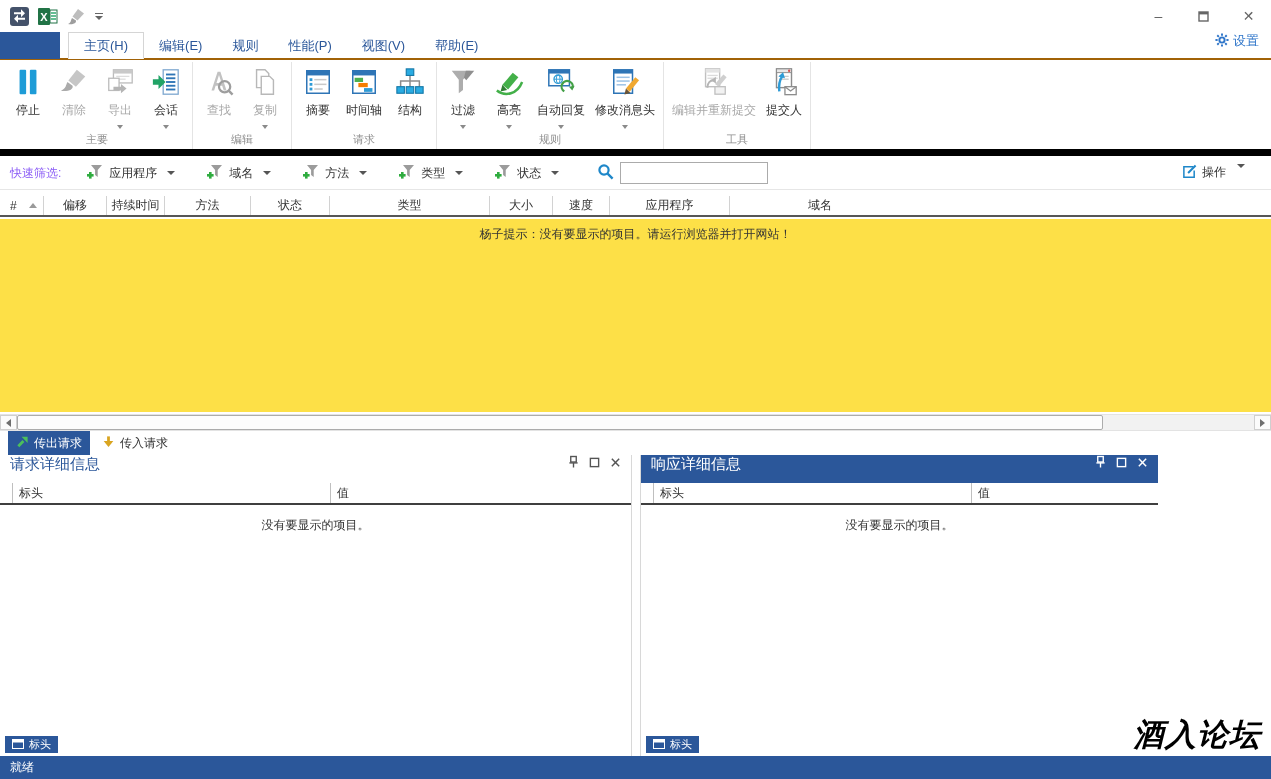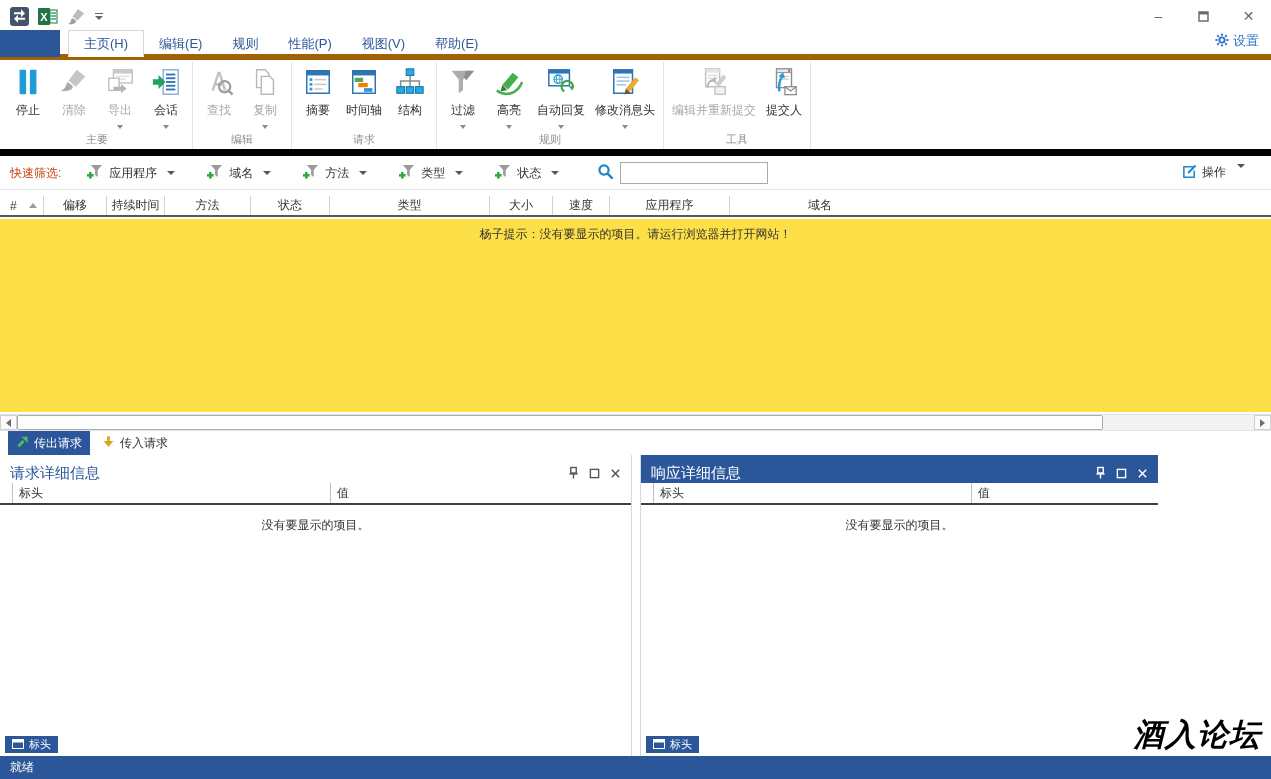--- a/index.html
+++ b/index.html
@@ -15,41 +15,41 @@
   .qat { display:flex; align-items:center; gap:9px; padding-left:10px; }
   .qat svg { display:block; }
   .qat-drop { display:flex; flex-direction:column; align-items:center; gap:2px; }
   .qat-drop .bar { width:8px; height:1px; background:#666; }
   .tri-down { width:0; height:0; border-left:4px solid transparent; border-right:4px solid transparent; border-top:4px solid #666; }
   .win-title { position:absolute; left:0; right:0; text-align:center; font-size:13px; color:#444; pointer-events:none; }
   .win-controls { margin-left:auto; display:flex; }
   .win-btn { width:45px; height:30px; display:flex; align-items:center; justify-content:center; color:#666; font-size:14px; cursor:default; }
 
   
-  #tabbar { top:32px; height:28px; display:flex; align-items:center; border-bottom:6px solid #a16207; }
+  #tabbar { top:32px; height:28px; display:flex; align-items:flex-start; border-bottom:2px solid #a16207; }
   .file-btn { width:60px; height:27px; background:#2B579A; }
   .rtab { height:27px; padding:0 15px; display:flex; align-items:center; font-size:13px; color:#2B579A; margin-bottom:-1px; }
   .rtab.active { background:#fff; border:1px solid #D5D5D5; border-bottom:1px solid #fff; margin-left:8px; }
   .settings-btn { margin-left:auto; margin-bottom:4px; display:flex; align-items:center; gap:4px; padding-right:12px; color:#2E75C9; font-size:13px; }
 
   
   #ribbon { top:60px; height:96px; border-bottom:7px solid #000000; display:flex; padding:2px 2px 0 2px; background:#fff; }
   .rgroup { display:flex; flex-direction:column; border-right:1px solid #E4E4E4; padding:0 3px; }
   .rbuttons { display:flex; flex:1; align-items:flex-start; }
   .glabel { text-align:center; color:#8E8E8E; font-size:11px; height:17px; line-height:15px; }
   .rbtn { display:flex; flex-direction:column; align-items:center; min-width:46px; padding:4px 5px 0 5px; }
   .rbtn .ricon { height:32px; display:flex; align-items:center; }
   .rbtn .rlabel { margin-top:4px; font-size:12px; color:#333; white-space:nowrap; }
   .rbtn.disabled .rlabel { color:#A8A8A8; }
   .rbtn .caret { margin-top:6px; width:0; height:0; border-left:3.5px solid transparent; border-right:3.5px solid transparent; border-top:4px solid #8A8A8A; }
   .rbtn .nocaret { margin-top:6px; height:4px; }
 
   
   #filterbar { top:157px; height:33px; display:flex; align-items:center; padding:0 10px; border-bottom:1px solid #E6E6E6; }
-  .qf-label { margin-right:26px; color:#c2410c; }
+  .qf-label { margin-right:26px; color:#8b5cf6; }
   .qf-item { display:flex; align-items:center; gap:6px; margin-right:32px; }
   .qf-item .caret { width:0; height:0; border-left:4px solid transparent; border-right:4px solid transparent; border-top:4px solid #555; margin-left:4px; }
   .searchwrap { display:flex; align-items:center; gap:6px; margin-left:6px; }
   .searchwrap input { width:148px; height:22px; border:1px solid #ABABAB; outline:none; padding:0 4px; font:inherit; }
   .actions { margin-left:auto; display:flex; gap:5px; padding-right:16px; color:#333; }
   .actions .caret { width:0; height:0; border-left:4px solid transparent; border-right:4px solid transparent; border-top:4px solid #555; margin-left:6px; }
 
   
   #gridheader { top:196px; height:21px; display:flex; border-bottom:2px solid #565656; }
   .gh { display:flex; align-items:center; justify-content:center; border-right:1px solid #D2D2D2; color:#333; font-size:12px; white-space:nowrap; overflow:hidden; }
@@ -72,21 +72,21 @@
 
   
   #streamtabs { top:431px; height:24px; display:flex; align-items:center; padding-left:8px; gap:4px; }
   .stab { display:inline-flex; align-items:center; gap:5px; height:25px; padding:0 8px; font-size:12px; color:#333; }
   .stab.active { background:#2B579A; color:#fff; }
 
   
   .panel { position:absolute; top:455px; height:301px; background:#fff; }
   #panel-left { left:0; width:632px; border-right:1px solid #D8D8D8; }
   #panel-right { left:640px; width:518px; border-left:1px solid #D8D8D8; }
-  .phead { height:28px; display:flex; align-items:flex-end; padding:0 10px; }
+  .phead { height:28px; display:flex; align-items:flex-start; padding:0 10px; }
   .phead .ptitle { font-size:15px; }
   #panel-left .phead { background:#fff; color:#2B579A; }
   #panel-right .phead { background:#2B579A; color:#fff; }
   .pctrl { margin-left:auto; display:flex; align-items:center; gap:10px; }
   .pcols { height:22px; display:flex; align-items:center; border-bottom:2px solid #3F3F3F; }
   .pcol { display:flex; align-items:center; height:100%; border-left:1px solid #BFBFBF; padding-left:6px; }
   .pcol.k { width:318px; margin-left:12px; }
   .pcol.v { flex:1; }
   .pempty { text-align:center; padding-top:12px; }
   .ptab { position:absolute; left:5px; bottom:3px; height:17px; background:#2B579A; color:#fff; font-size:11px; display:inline-flex; align-items:center; gap:5px; padding:0 7px; }

